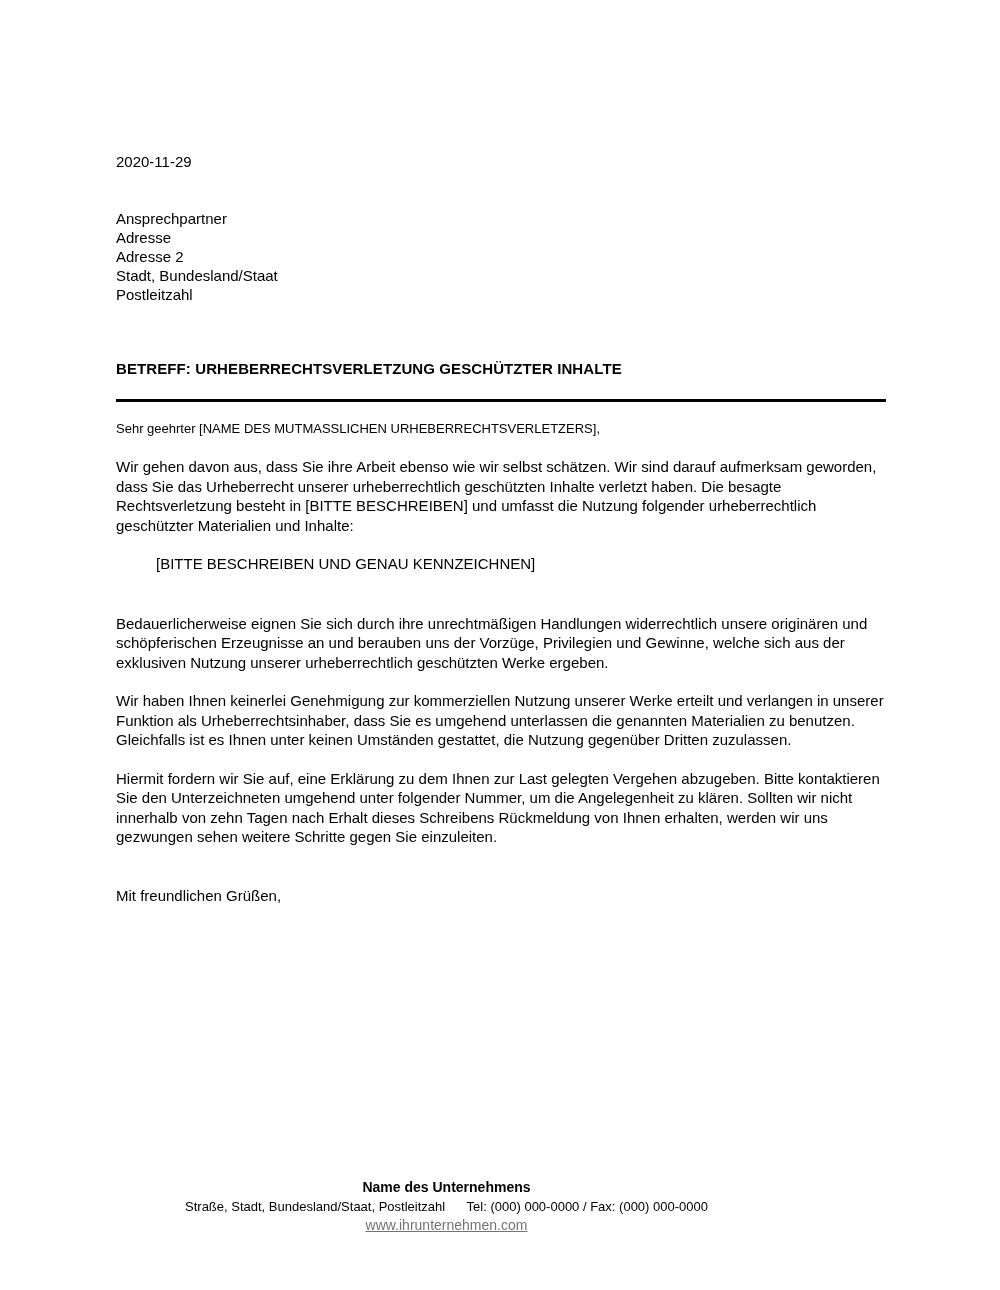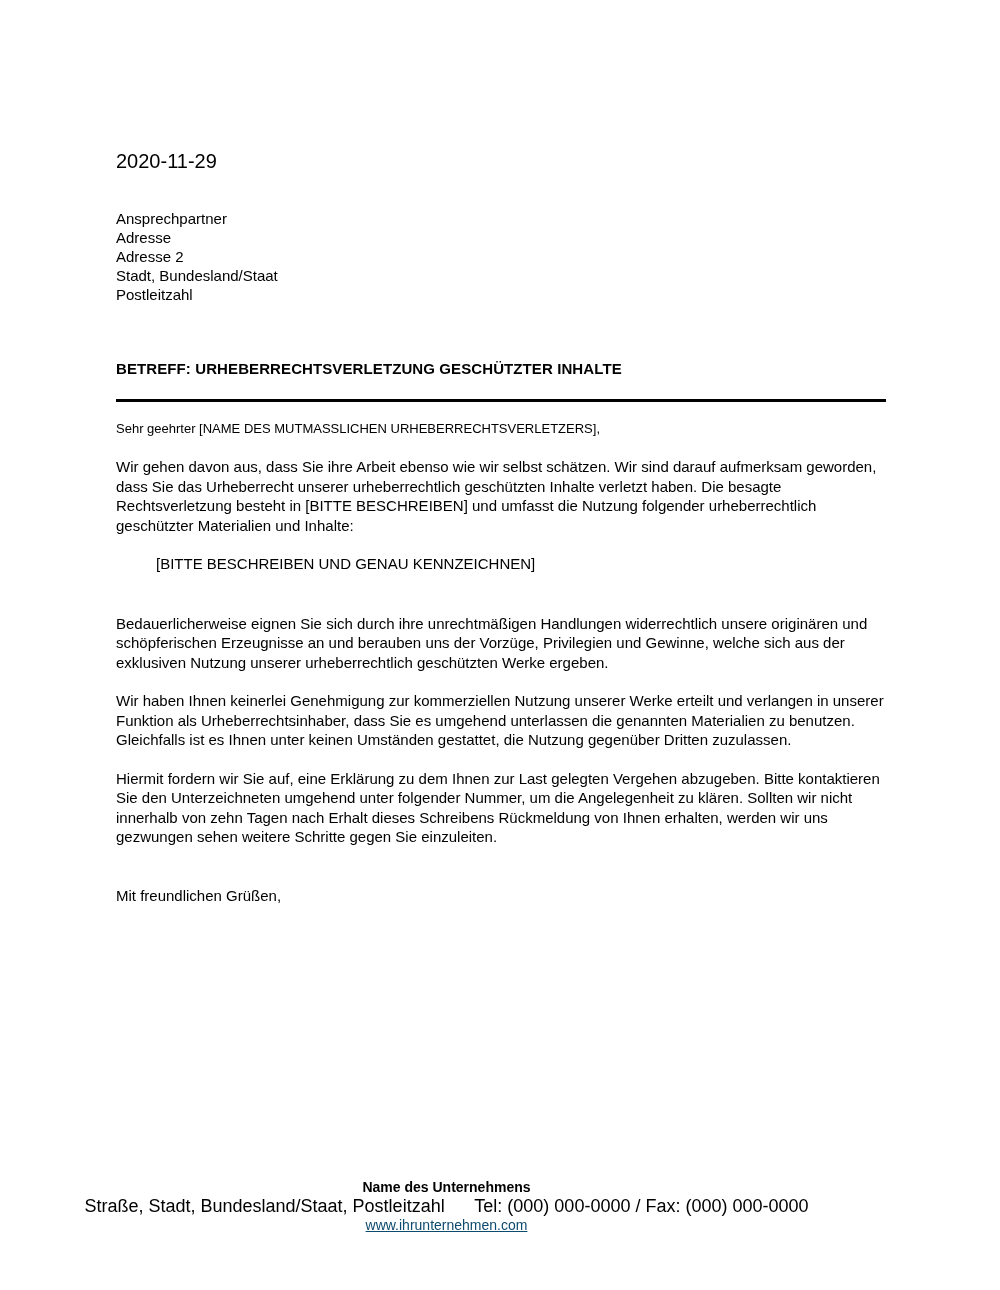--- a/index.html
+++ b/index.html
@@ -26,21 +26,21 @@
     overflow: hidden;
   }
   .content {
     position: absolute;
     left: 116px;
     top: 0;
     width: 770px;
   }
 
   .date-line {
-    font-size: 20px;
+    font-size: 15px;
     line-height: 19px;
     margin-top: 152px;
   }
 
   .address-block {
     font-size: 15px;
     line-height: 19px;
     margin-top: 38px;
   }
   .address-block div {
@@ -110,31 +110,31 @@
     text-align: center;
     font-size: 14px;
     line-height: 19px;
   }
   .footer .company {
     font-weight: bold;
     font-size: 14px;
     line-height: 19px;
   }
   .footer .contact {
-    font-size: 18px;
+    font-size: 13px;
     line-height: 19px;
     white-space: pre;
   }
   .footer .website {
     font-size: 14px;
     line-height: 19px;
   }
   .footer .website a,
   .footer .website span.link {
-    color: #0c4a6e;
+    color: #737373;
     text-decoration: underline;
   }
 </style>
 </head>
 <body>
 
 <div class="page">
 
   <div class="content">
 

